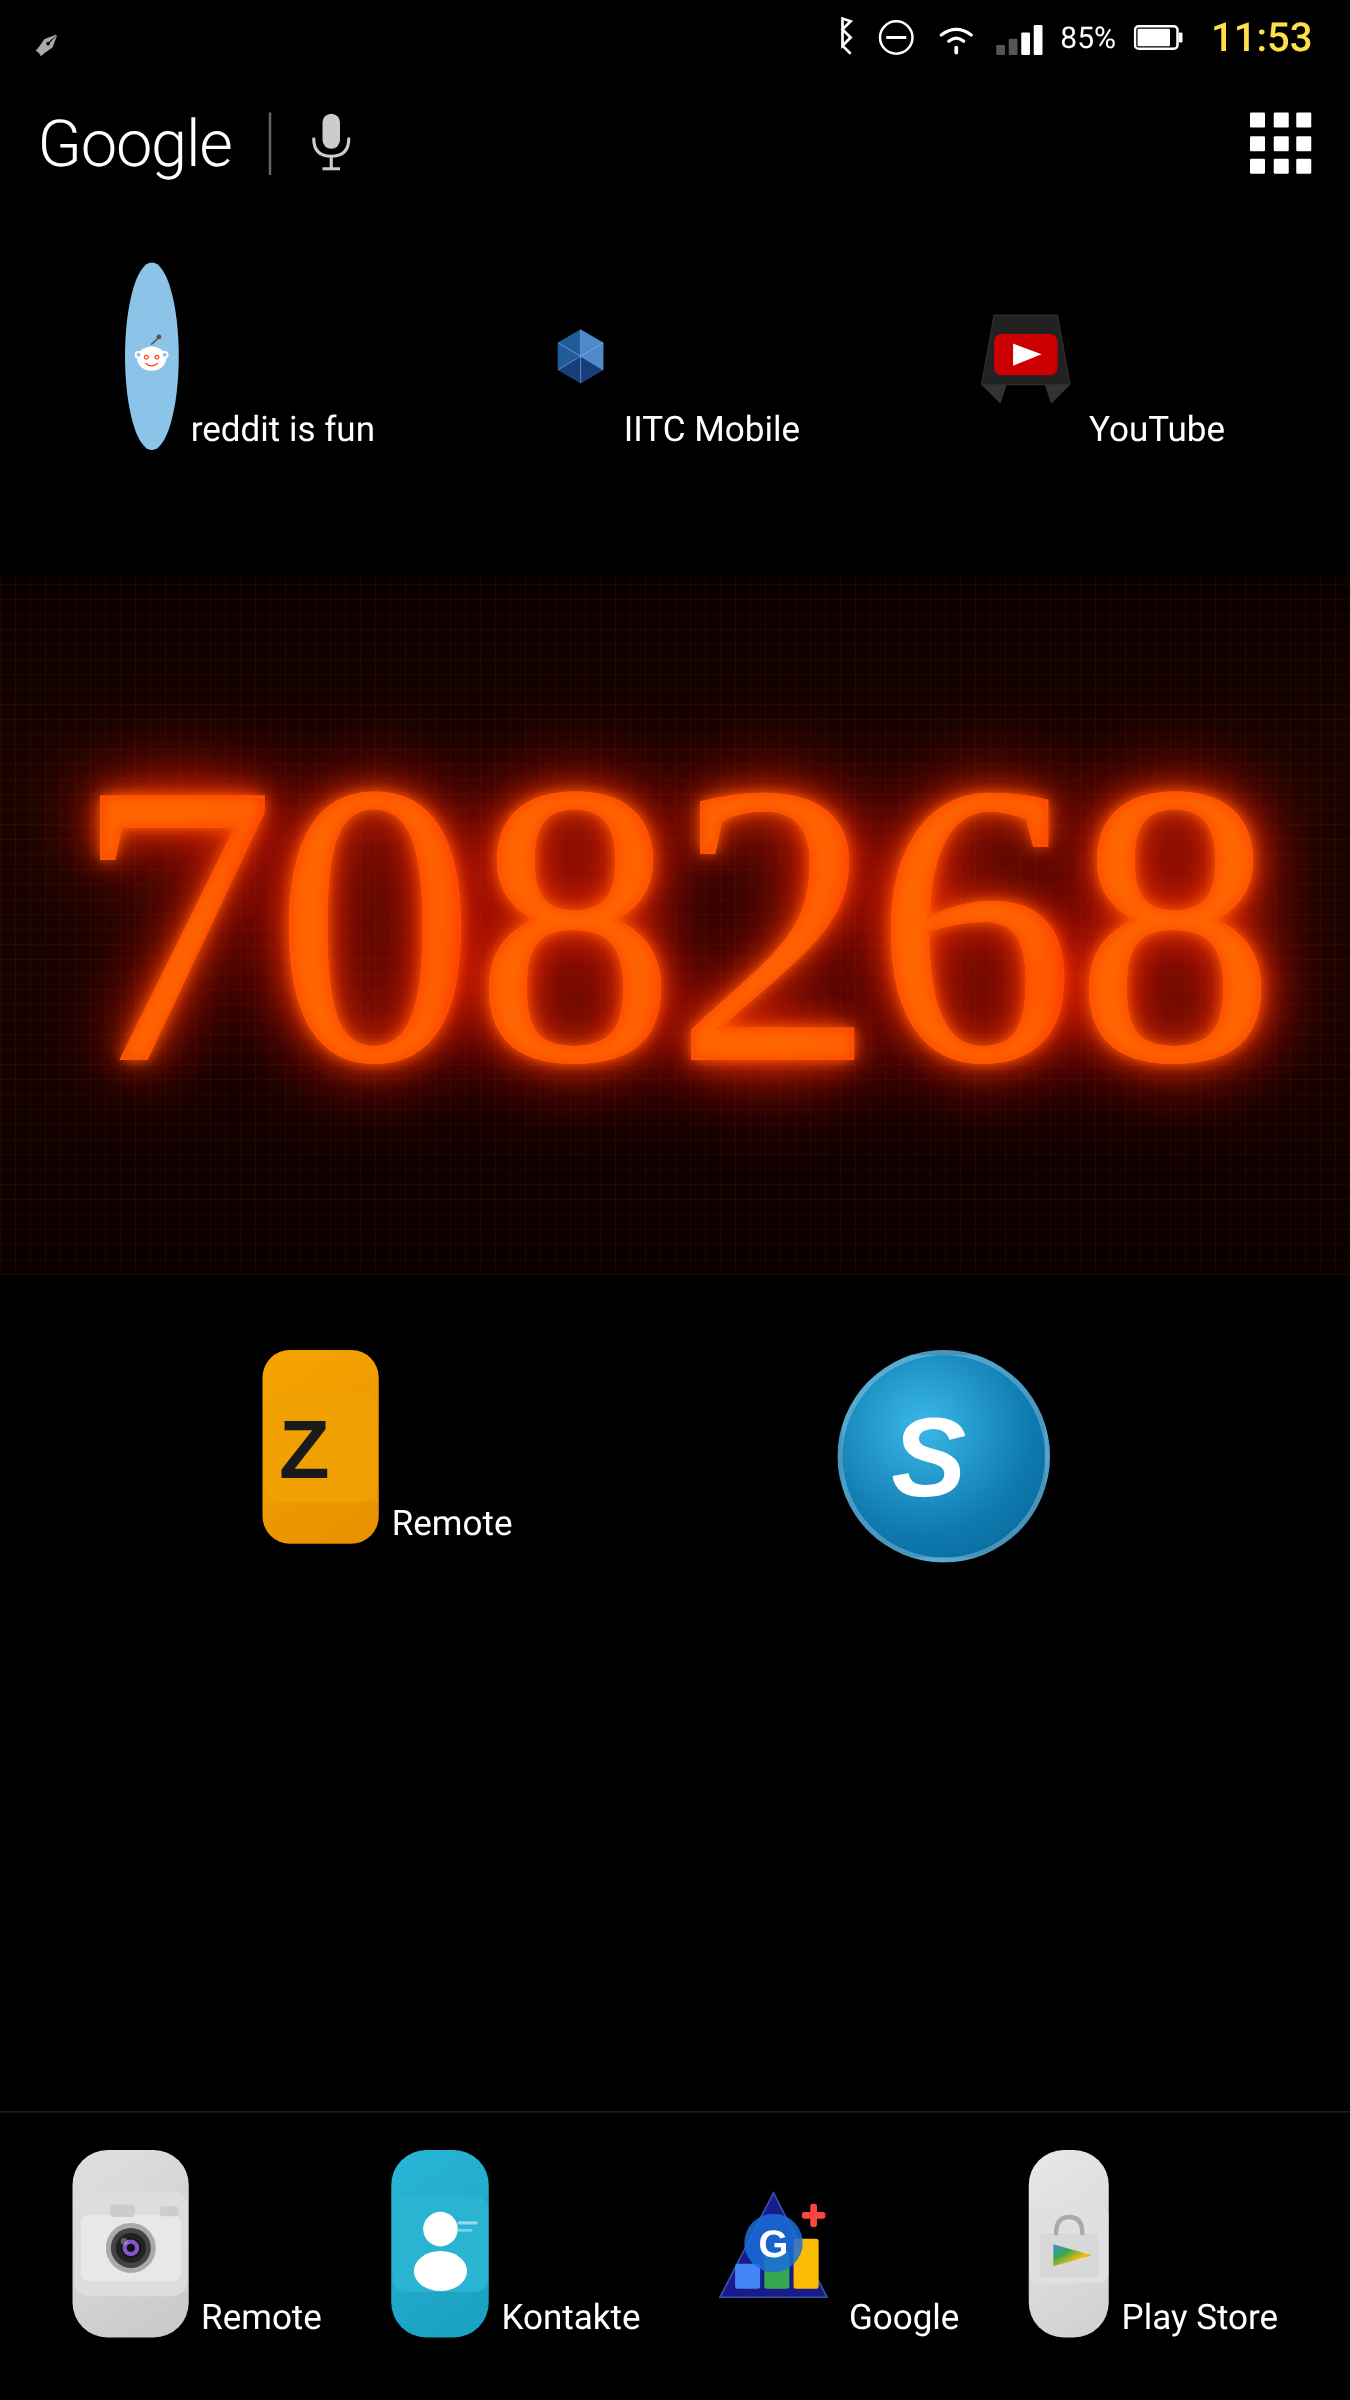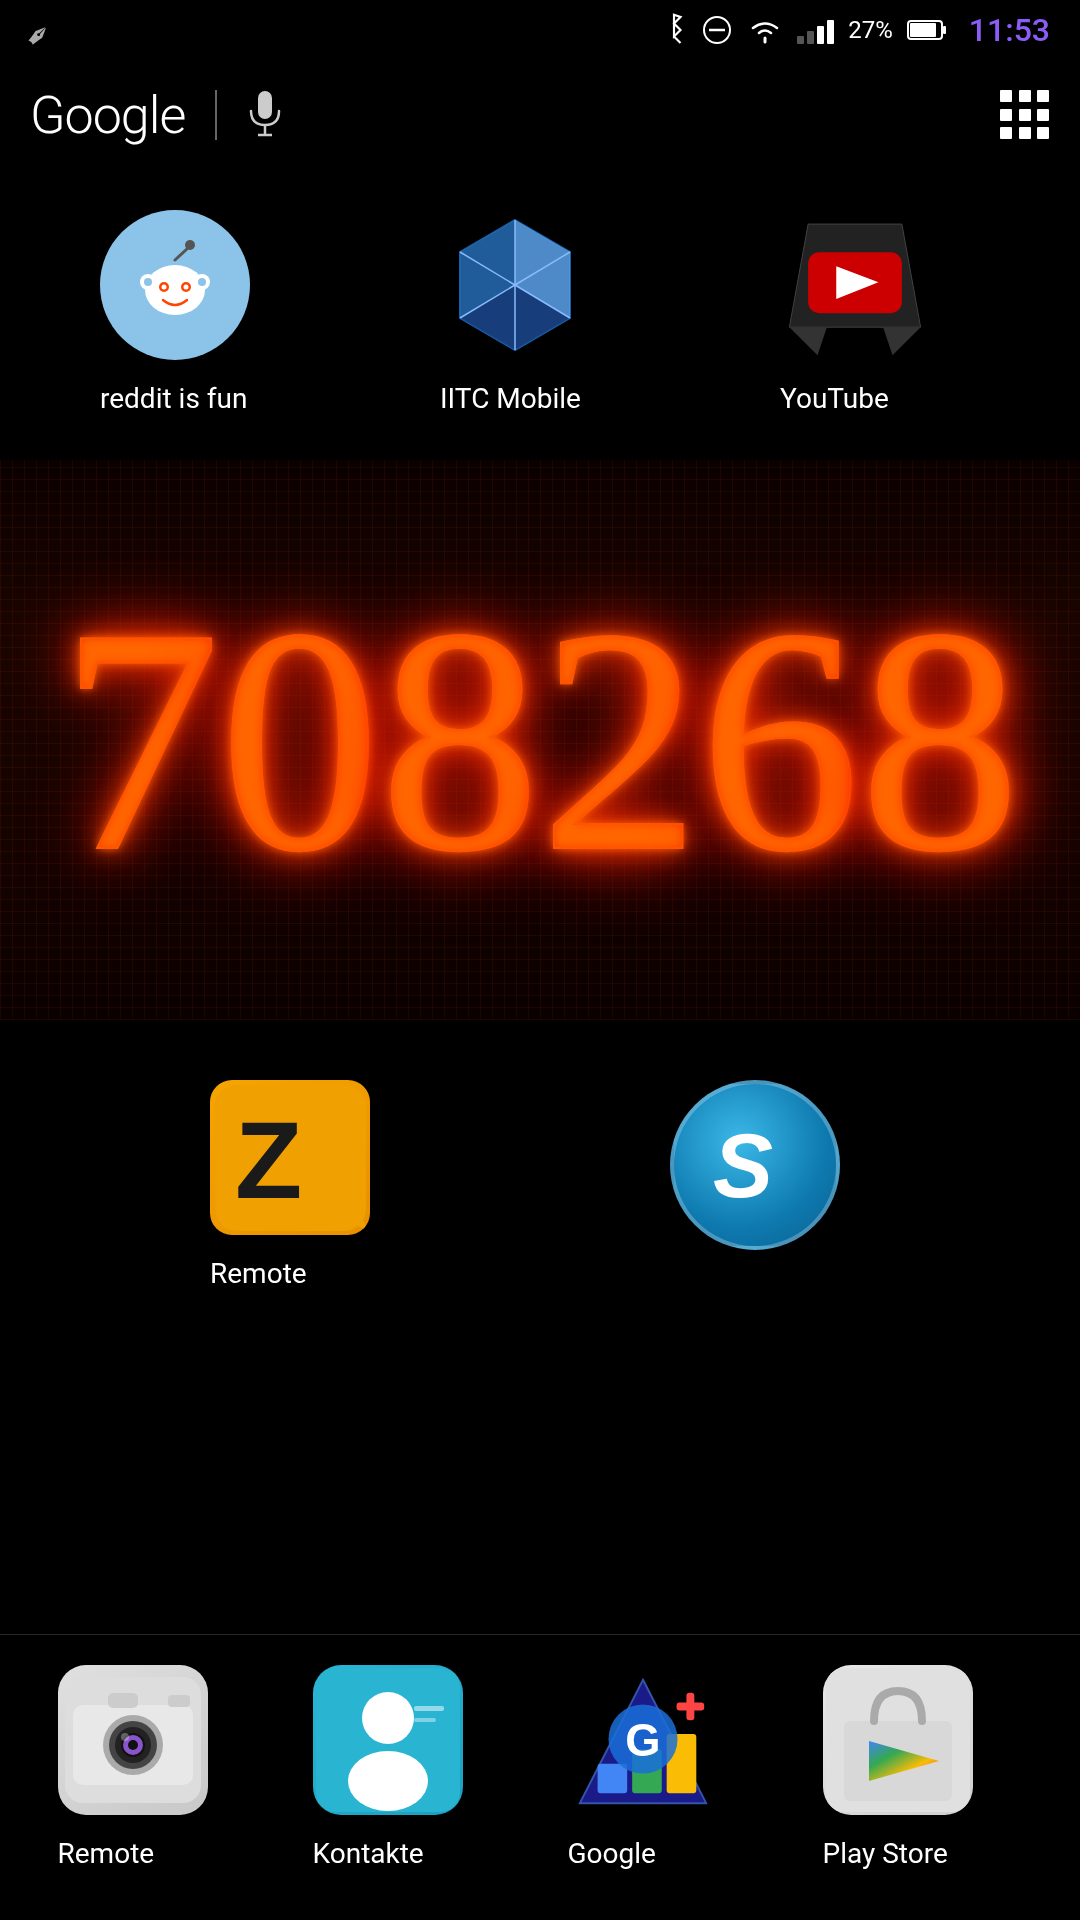--- a/index.html
+++ b/index.html
@@ -25,21 +25,21 @@
       z-index: 100;
     }
     .status-bar-right {
       display: flex;
       align-items: center;
       gap: 14px;
     }
     .status-time {
       font-size: 32px;
       font-weight: 500;
-      color: #8b5cf6;
+      color: #fde047;
       margin-left: 8px;
     }
     .battery-text {
       font-size: 24px;
       color: #fff;
     }
 
     
     .google-bar {
       position: absolute;
@@ -159,23 +159,23 @@
       justify-content: space-around;
       align-items: flex-start;
       padding: 0 30px;
       border-top: 1px solid rgba(255,255,255,0.15);
       padding-top: 30px;
     }
 
     
     .app-item {
       display: flex;
-      flex-direction: column;
-      align-items: flex-start;
-      gap: 22px;
+      flex-direction: row;
+      align-items: flex-end;
+      gap: 10px;
       width: 200px;
     }
     .app-icon {
       width: 150px;
       height: 150px;
       border-radius: 30px;
       display: flex;
       align-items: center;
       justify-content: center;
       font-size: 80px;
@@ -298,21 +298,21 @@
       <path d="M6 12 Q18 3 30 12" fill="none" stroke="#fff" stroke-width="2.5" stroke-linecap="round"></path>
     </svg>
 
     <div class="signal-bars">
       <div class="bar" style="height:8px; background:#555;"></div>
       <div class="bar" style="height:13px; background:#555;"></div>
       <div class="bar" style="height:18px;"></div>
       <div class="bar" style="height:24px;"></div>
     </div>
 
-    <span class="battery-text">27%</span>
+    <span class="battery-text">85%</span>
     <svg width="40" height="28" viewBox="0 0 40 22">
       <rect x="1" y="2" width="34" height="18" rx="3" fill="none" stroke="#fff" stroke-width="2"></rect>
       <rect x="36" y="7" width="3" height="8" rx="1" fill="#fff"></rect>
       <rect x="3" y="4" width="26" height="14" rx="1" fill="#fff"></rect>
     </svg>
 
     <span class="status-time">11:53</span>
   </div>
 </div>
 

